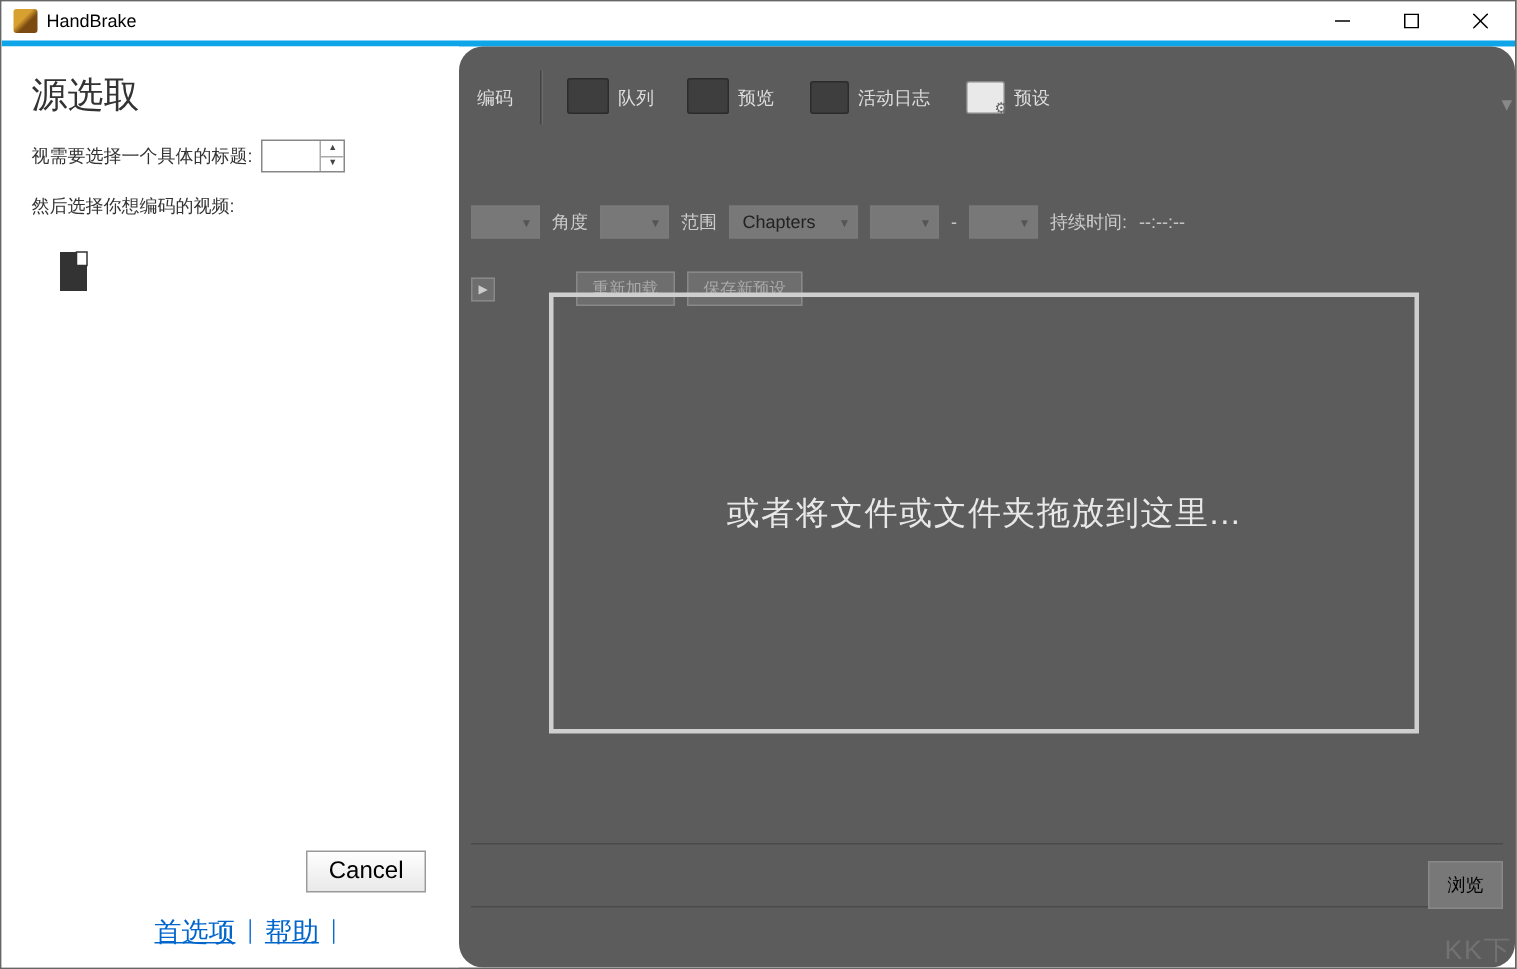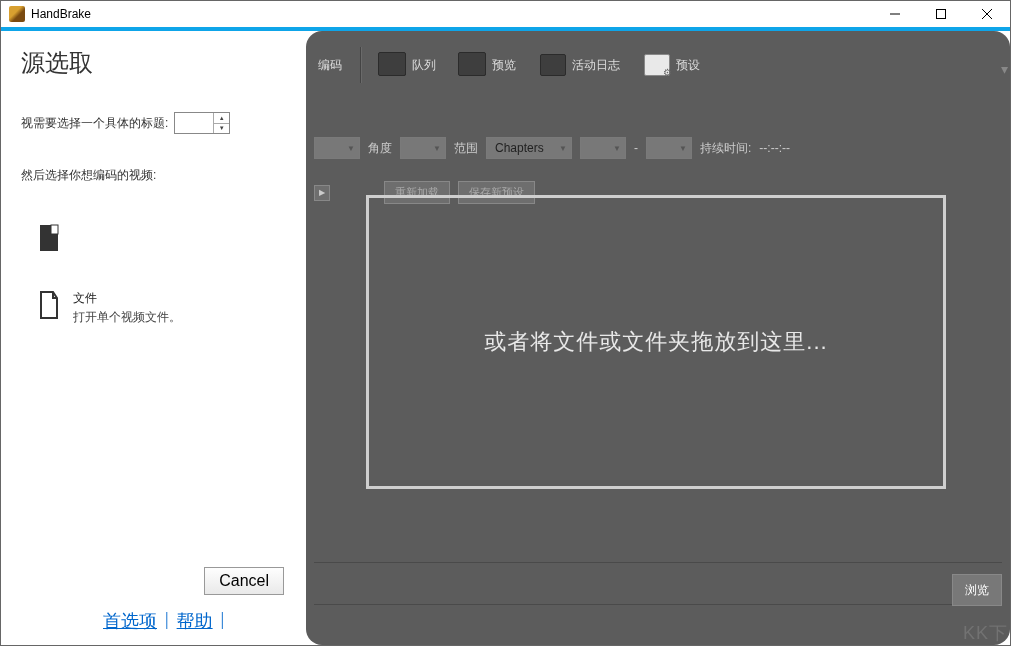--- a/index.html
+++ b/index.html
@@ -10,21 +10,21 @@
 .titlebar .app-icon { width: 16px; height: 16px; margin: 0 6px 0 8px; background: linear-gradient(135deg,#d8a030 40%,#7a4a10 60%); border-radius: 2px; }
 .titlebar .title { font-size: 12px; }
 .titlebar .spacer { flex: 1; }
 .winbtn { width: 46px; height: 30px; display: flex; align-items: center; justify-content: center; }
 .winbtn svg { width: 10px; height: 10px; }
 
 
 .main { position: absolute; top: 30px; left: 0; right: 0; bottom: 0; display: flex; }
 
 
-.source-panel { width: 305px; background: #fff; position: relative; padding: 16px 20px 12px 20px; display: flex; flex-direction: column; gap: 19px; }
+.source-panel { width: 305px; background: #fff; position: relative; padding: 16px 20px 12px 20px; display: flex; flex-direction: column; }
 .source-title { font-size: 24px; font-weight: 400; color: #333; margin-bottom: 14px; }
 .row { display: flex; align-items: center; gap: 6px; margin-bottom: 10px; }
 .label-text { font-size: 12px; color: #333; }
 .numbox { display: flex; width: 56px; height: 22px; border: 1px solid #888; }
 .numbox .nval { flex: 1; }
 .numbox .spin { width: 16px; display: flex; flex-direction: column; border-left: 1px solid #aaa; }
 .numbox .spin div { flex: 1; display: flex; align-items: center; justify-content: center; font-size: 6px; color: #444; }
 .numbox .spin div:first-child { border-bottom: 1px solid #aaa; }
 .hint { font-size: 12px; color: #333; margin: 4px 0 12px 0; }
 
@@ -63,21 +63,21 @@
 
 .presetrow { position: absolute; top: 150px; left: 0; right: 0; display: flex; align-items: center; gap: 8px; padding: 0 8px; }
 .presetrow .play { width: 16px; height: 16px; border: 1px solid #888; background: #6e6e6e; display: flex; align-items: center; justify-content: center; color: #ccc; font-size: 8px; }
 .ghostbtn { padding: 3px 10px; border: 1px solid #888; color: #aaa; font-size: 11px; background: #6e6e6e; }
 
 
 .dropzone { position: absolute; top: 164px; left: 60px; width: 580px; height: 294px; border: 3px solid #cfcfcf; display: flex; align-items: center; justify-content: center; color: #e8e8e8; font-size: 22px; font-weight: 300; letter-spacing: 1px; }
 
 
 .browsebox { position: absolute; right: 8px; bottom: 46px; }
-.browsebox .btn2 { padding: 8px 12px; border: 1px solid #888; background: #787878; color: #ffffff; font-size: 12px; }
+.browsebox .btn2 { padding: 8px 12px; border: 1px solid #888; background: #787878; color: #000000; font-size: 12px; }
 
 
 .bottomline { position: absolute; bottom: 82px; left: 8px; right: 8px; height: 1px; background: #4a4a4a; }
 .bottomline2 { position: absolute; bottom: 40px; left: 8px; right: 8px; height: 1px; background: #4a4a4a; }
 
 
 .wm { position: absolute; bottom: 0; right: 2px; color: #888; font-size: 18px; font-family: Arial; letter-spacing: 1px; opacity: 0.5; }
 </style>
 </head>
 <body>
@@ -124,32 +124,20 @@
 
     <div class="option">
       <div class="icn">
         <svg viewBox="0 0 24 30" width="24" height="30">
             <rect x="3" y="2" width="18" height="26" fill="#333"></rect>
             <rect x="14" y="2" width="7" height="9" fill="#fff" stroke="#333"></rect>
           </svg>
       </div>
     </div>
 
-    <div class="option">
-      <div class="icn">
-        <svg viewBox="0 0 24 30" width="24" height="30">
-            <path d="M4 2 H16 L20 8 V28 H4 Z" fill="none" stroke="#333" stroke-width="2"></path>
-            <path d="M16 2 V8 H20" fill="none" stroke="#333" stroke-width="2"></path>
-          </svg>
-      </div>
-      <div class="txt">
-        <div class="t1">文件</div>
-        <div class="t2">打开单个视频文件。</div>
-      </div>
-    </div>
 
     <div class="panel-footer">
       <div class="cancel-row">
         <button class="btn">Cancel</button>
       </div>
       <div class="links-row">
         <a>首选项</a>
         <span class="sep">|</span>
         <a>帮助</a>
         <span class="sep">|</span>

